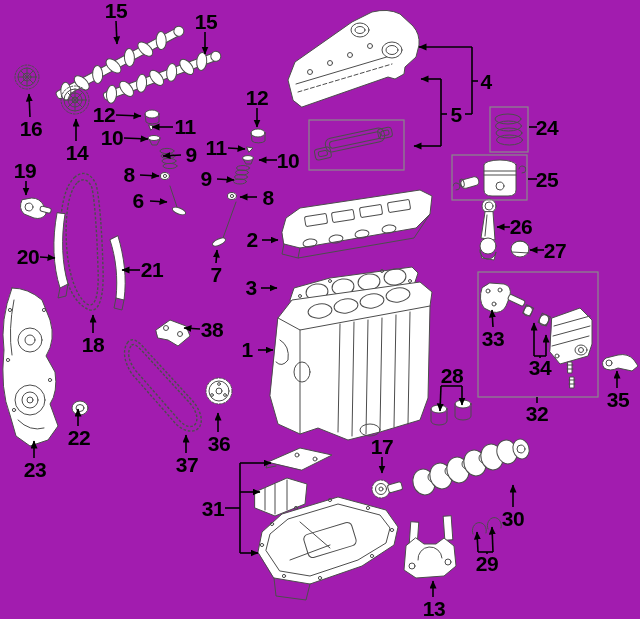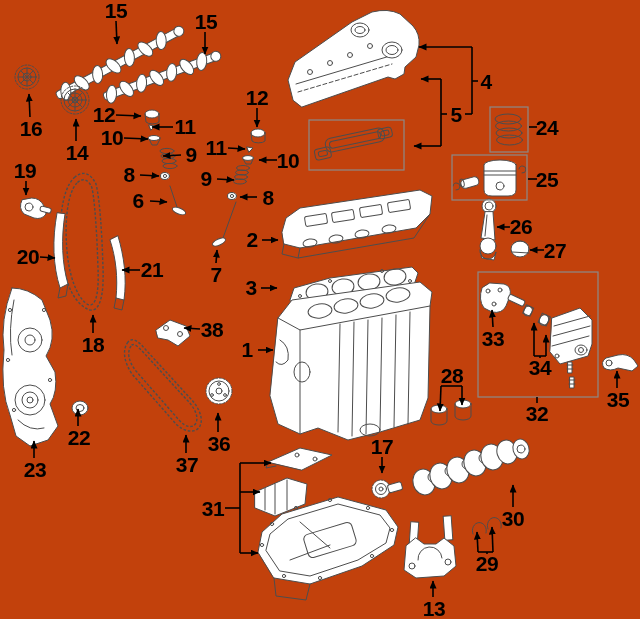--- a/index.html
+++ b/index.html
@@ -1,16 +1,16 @@
 <!DOCTYPE html>
 <html><head>
 <meta charset="utf-8">
 <style>
   html,body{margin:0;padding:0;background:#fff;}
-  #stage{position:relative;width:640px;height:619px;background:#c2410c;overflow:hidden;}
+  #stage{position:relative;width:640px;height:619px;background:#a21caf;overflow:hidden;}
   
   .p{fill:none;stroke:#4d4d4d;stroke-width:1;stroke-linejoin:round;stroke-linecap:round;}
   .pw{fill:#ffffff;stroke:#4d4d4d;stroke-width:1;stroke-linejoin:round;stroke-linecap:round;}
   .chain{fill:none;stroke:#4d4d4d;stroke-width:1.4;stroke-dasharray:2.6 1.8;}
   .box{fill:none;stroke:#8a8a8a;stroke-width:1.2;}
   
   .cl{stroke:#000;stroke-width:1.6;fill:none;}
   .cnum{font-family:"Liberation Sans",sans-serif;font-weight:bold;font-size:21px;
         letter-spacing:-0.5px;fill:#000;text-anchor:middle;dominant-baseline:central;}
 </style>

